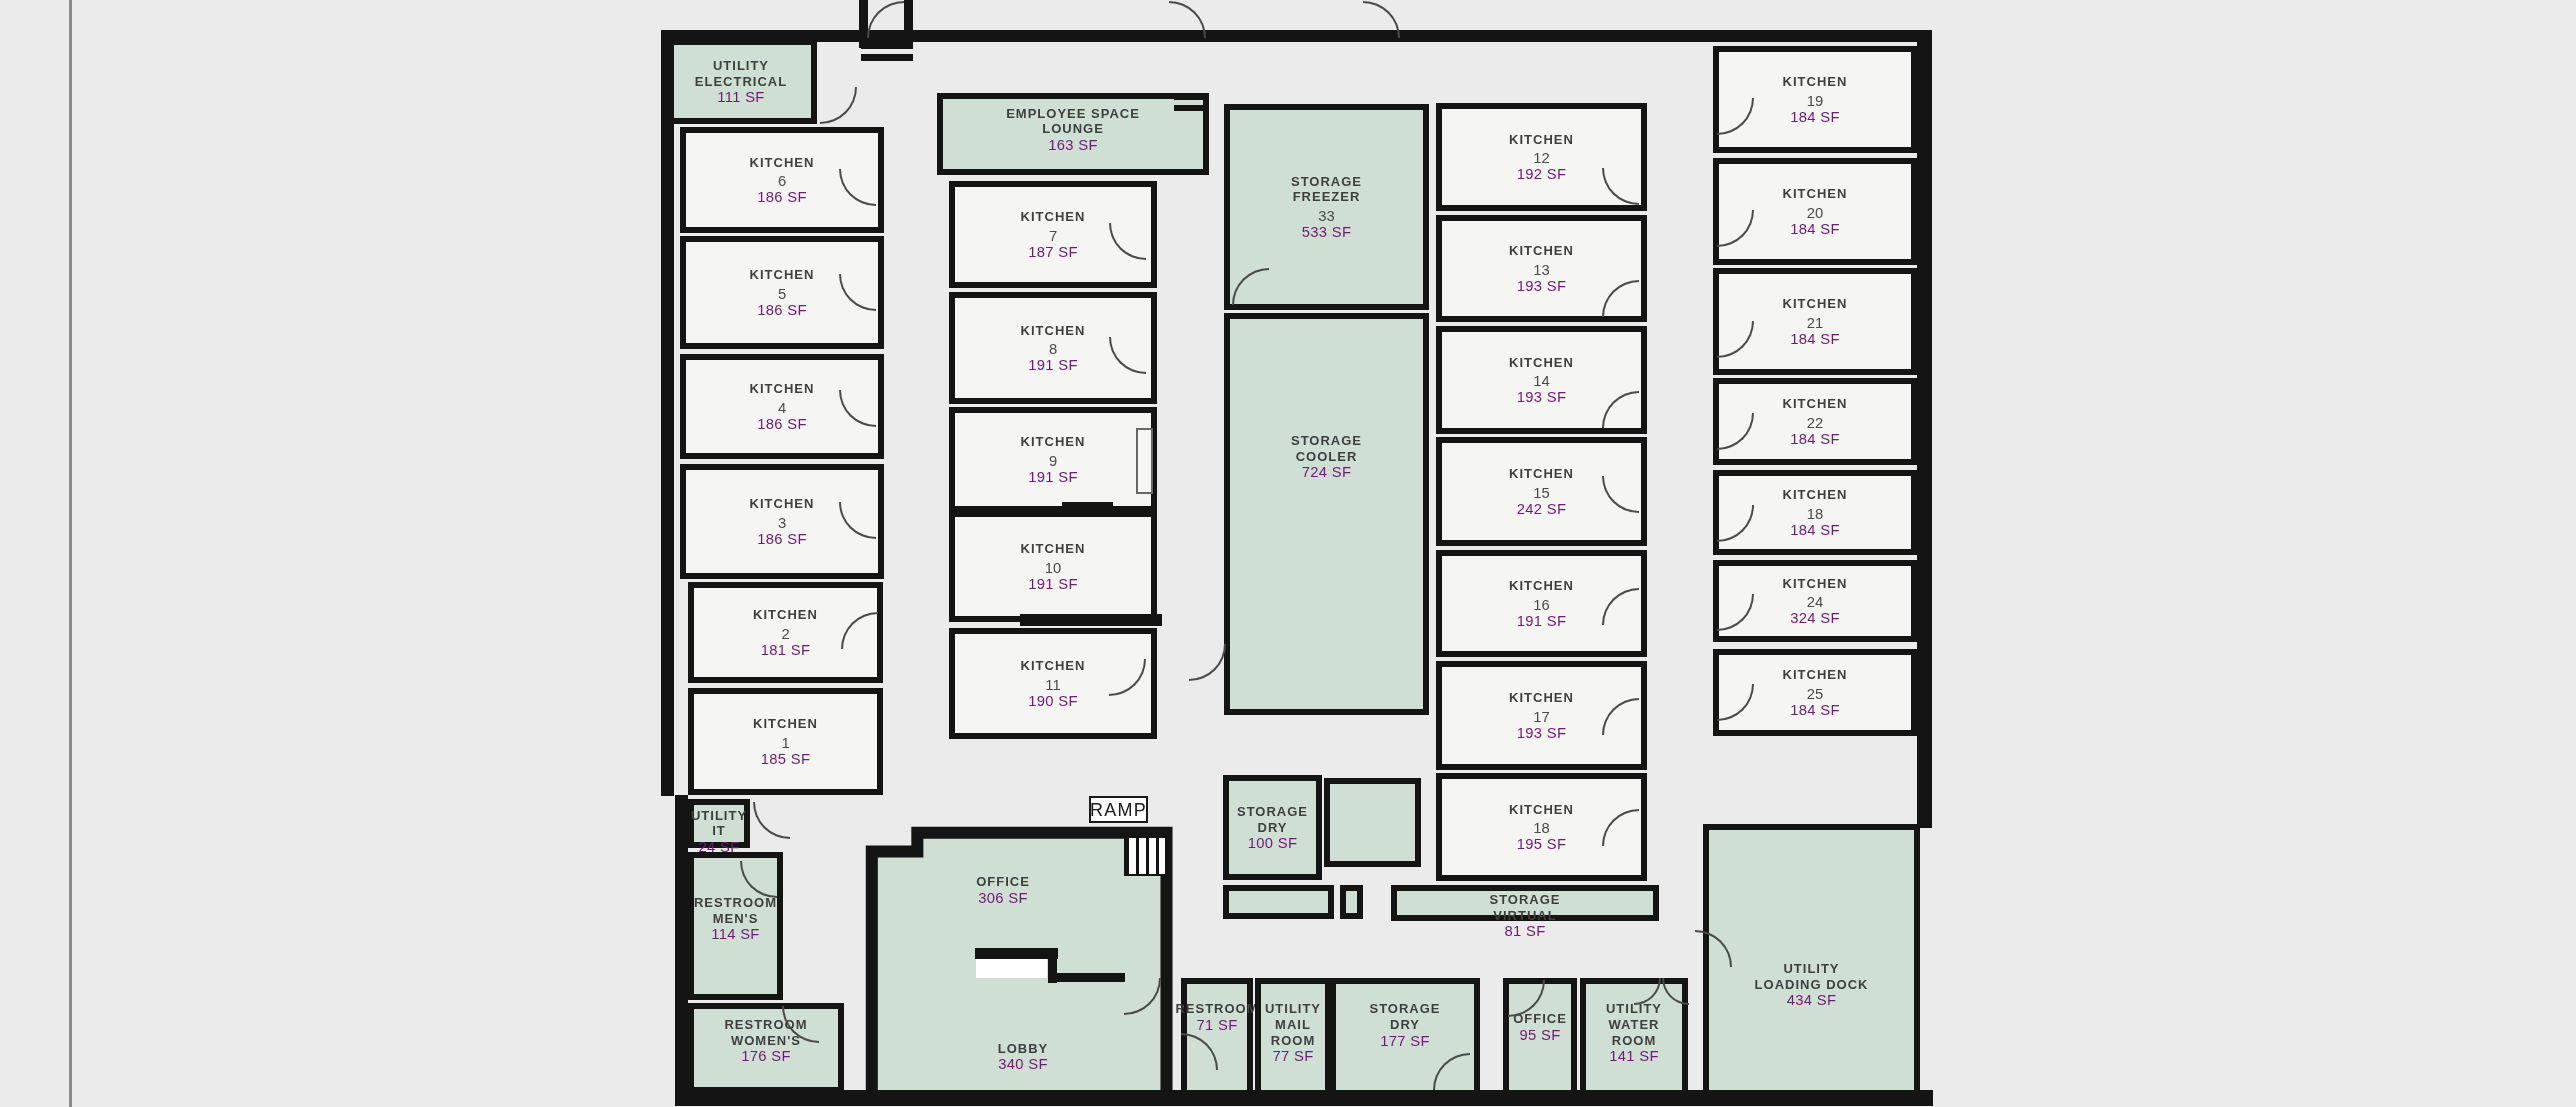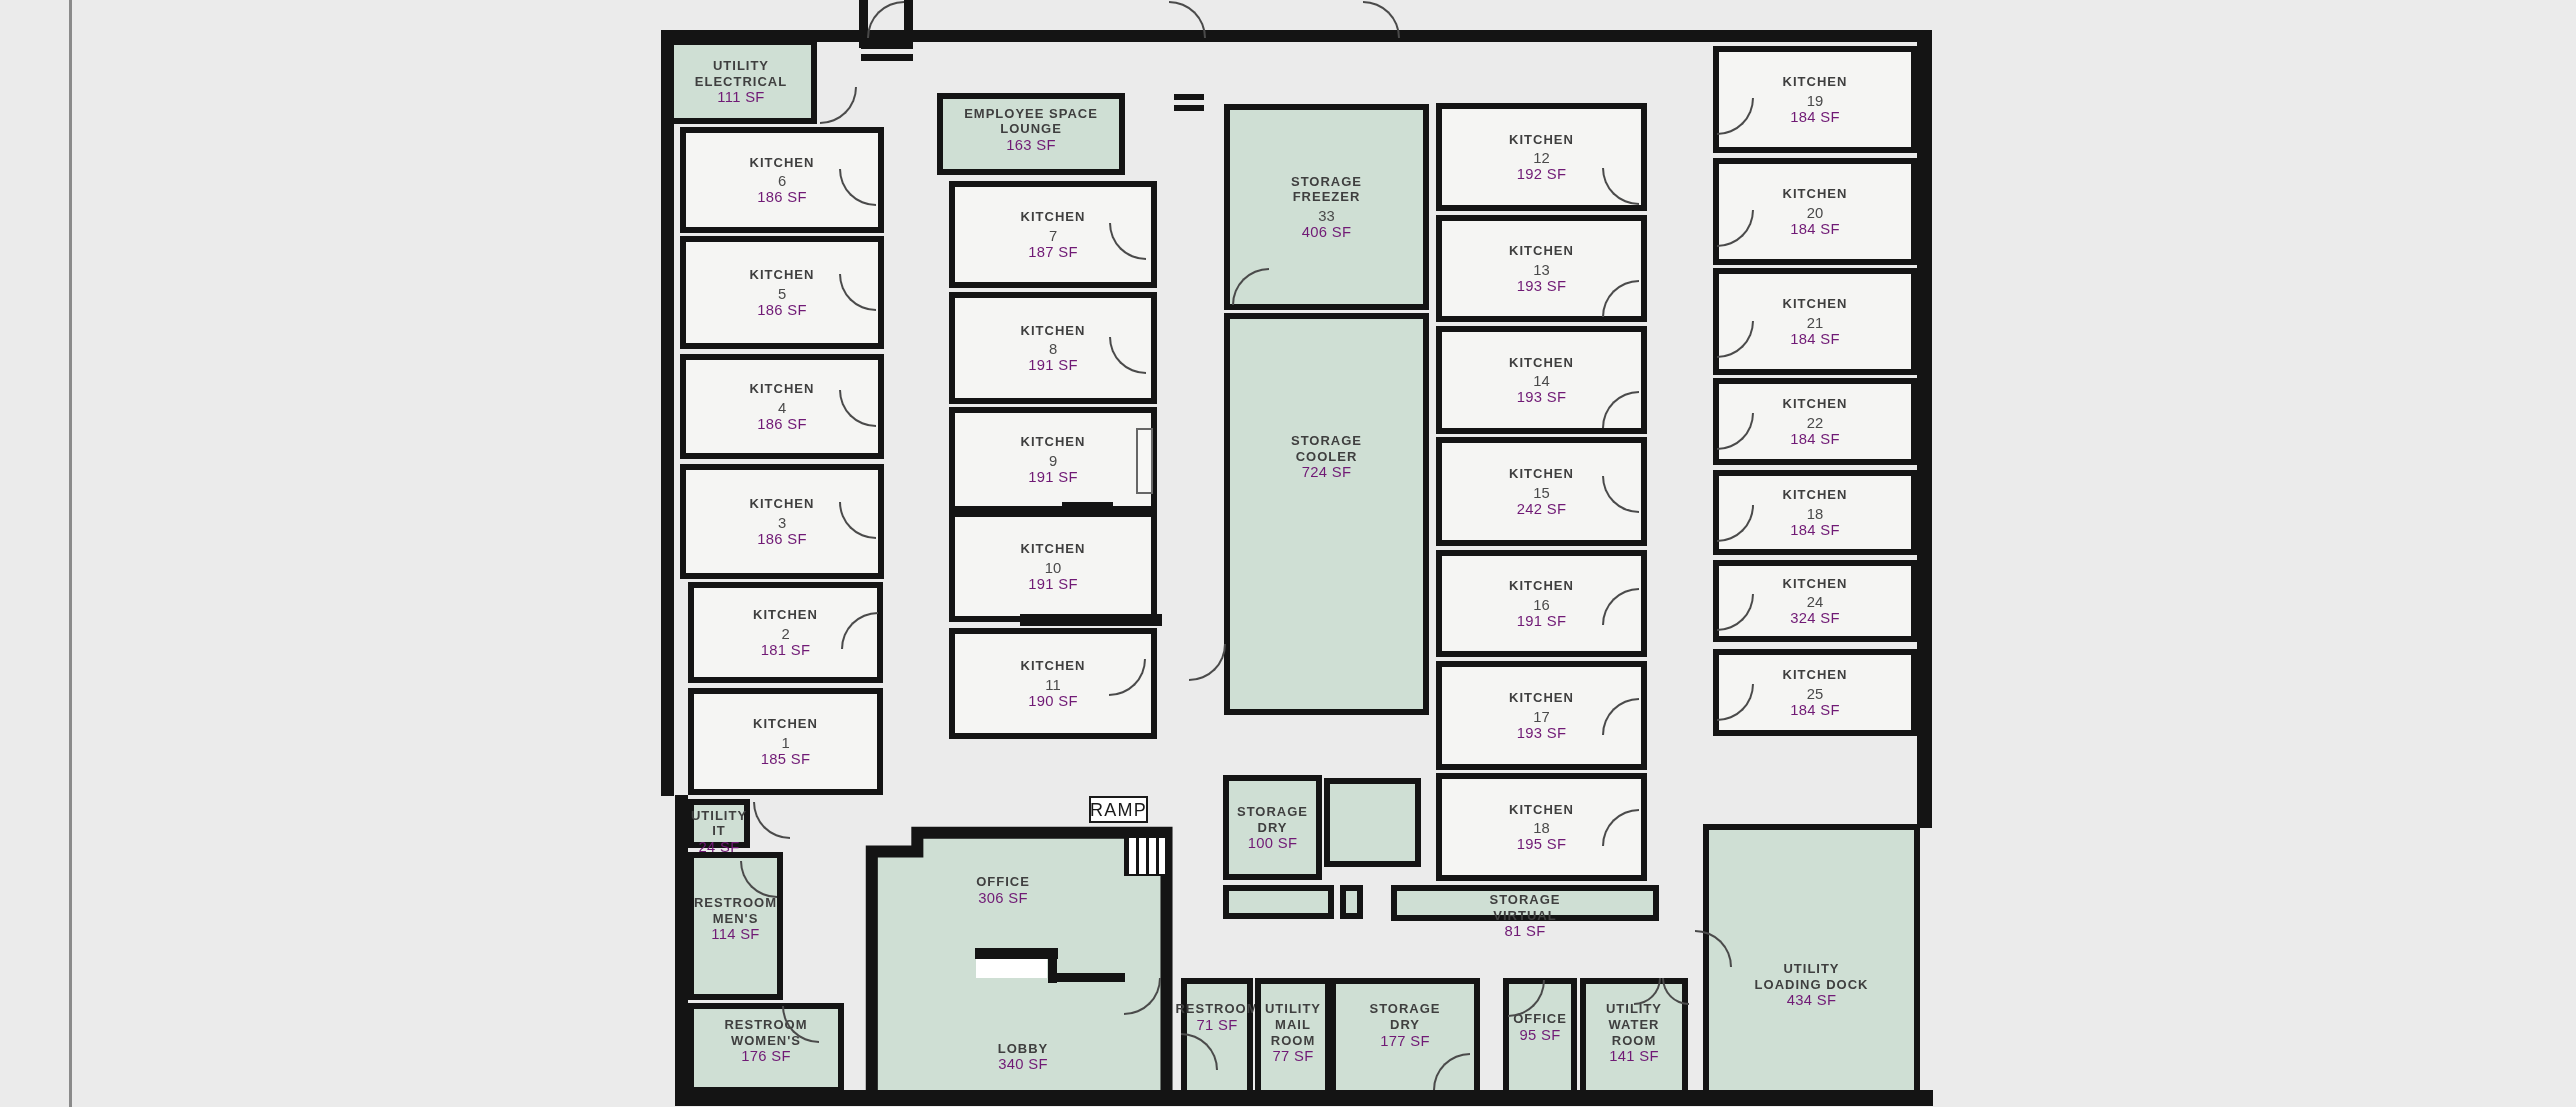--- a/index.html
+++ b/index.html
@@ -83,21 +83,21 @@
       <div class="room green toppad" style="left: 688px; top: 852px; width: 95px; height: 148px; padding-top: 37px;">
         <span class="rname">RESTROOM
 MEN'S</span>
         <span class="rsf">114 SF</span>
       </div>
       <div class="room green toppad" style="left: 688px; top: 1003px; width: 156px; height: 90px; padding-top: 8px;">
         <span class="rname">RESTROOM
 WOMEN'S</span>
         <span class="rsf">176 SF</span>
       </div>
-      <div class="room green toppad" style="left: 937px; top: 93px; width: 188px; height: 82px; padding-top: 6.7px;">
+      <div class="room green toppad" style="left: 937px; top: 93px; width: 272px; height: 82px; padding-top: 6.7px;">
         <span class="rname">EMPLOYEE SPACE
 LOUNGE</span>
         <span class="rsf">163 SF</span>
       </div>
       <div class="room white" style="left: 949px; top: 181px; width: 208px; height: 107px;">
         <span class="rname">KITCHEN</span>
         <span class="rnum">7</span>
         <span class="rsf">187 SF</span>
       </div>
       <div class="room white" style="left: 949px; top: 292px; width: 208px; height: 112px;">
@@ -117,21 +117,21 @@
       </div>
       <div class="room white" style="left: 949px; top: 628px; width: 208px; height: 111px;">
         <span class="rname">KITCHEN</span>
         <span class="rnum">11</span>
         <span class="rsf">190 SF</span>
       </div>
       <div class="room green" style="left: 1224px; top: 104px; width: 205px; height: 206px;">
         <span class="rname">STORAGE
 FREEZER</span>
         <span class="rnum">33</span>
-        <span class="rsf">406 SF</span>
+        <span class="rsf">533 SF</span>
       </div>
       <div class="room green toppad" style="left: 1224px; top: 313px; width: 205px; height: 402px; padding-top: 114px;">
         <span class="rname">STORAGE
 COOLER</span>
         <span class="rsf">724 SF</span>
       </div>
       <div class="room green" style="left: 1223px; top: 775px; width: 99px; height: 105px;">
         <span class="rname">STORAGE
 DRY</span>
         <span class="rsf">100 SF</span>

